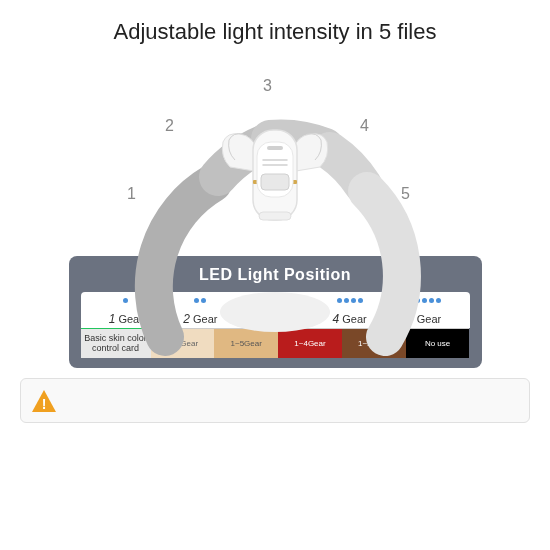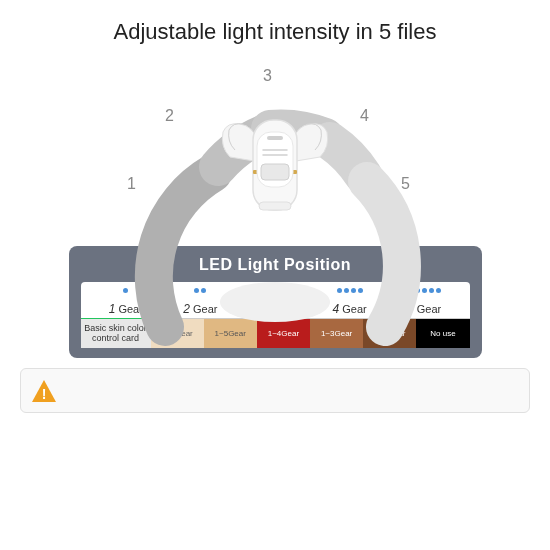--- a/index.html
+++ b/index.html
@@ -14,21 +14,21 @@
       align-items: center;
       padding: 18px 20px 14px;
     }
 
     
     .title {
       font-size: 22px;
       font-weight: 400;
       color: #222;
       text-align: center;
-      margin-bottom: 10px;
+      margin-bottom: 20px;
       line-height: 1.3;
     }
 
     
     .gauge-section {
       position: relative;
       width: 320px;
       height: 175px;
       margin-bottom: 14px;
     }
@@ -294,21 +294,20 @@
         <div class="gear-label"><span class="gear-num">5</span> Gear</div>
       </div>
     </div>
 
     <div class="skin-row">
       <div class="skin-label-cell">Basic skin color control card</div>
       <div class="skin-colors">
         <div class="skin-cell" style="background:#f0dcc0;color:#666">1~5Gear</div>
         <div class="skin-cell" style="background:#e0b882;color:#555">1~5Gear</div>
         <div class="skin-cell" style="background:#b91c1c;color:#fff">1~4Gear</div>
-        <div class="skin-cell" style="background:#a86840;color:#fff">1~3Gear</div>
         <div class="skin-cell" style="background:#7a4828;color:#fff">1~2Gear</div>
         <div class="skin-cell" style="background:#000000;color:#fff">No use</div>
       </div>
     </div>
   </div>
 </div>
 
 <div class="warning-box">
 
   <svg class="warning-icon" viewBox="0 0 26 26">

